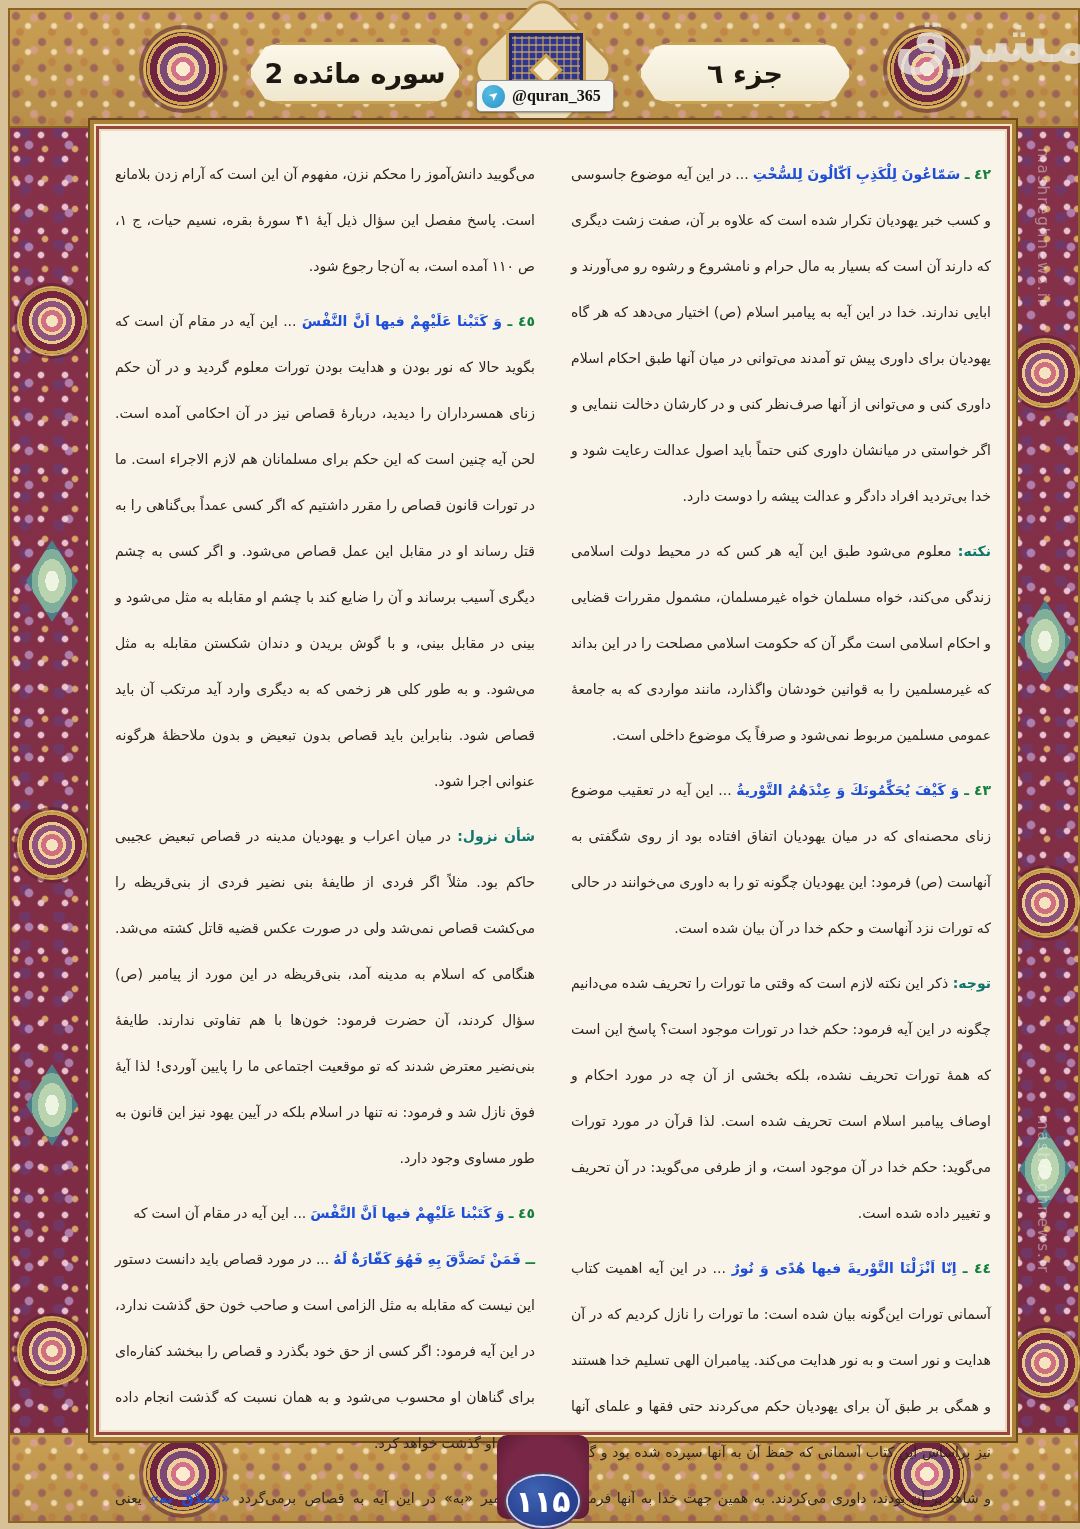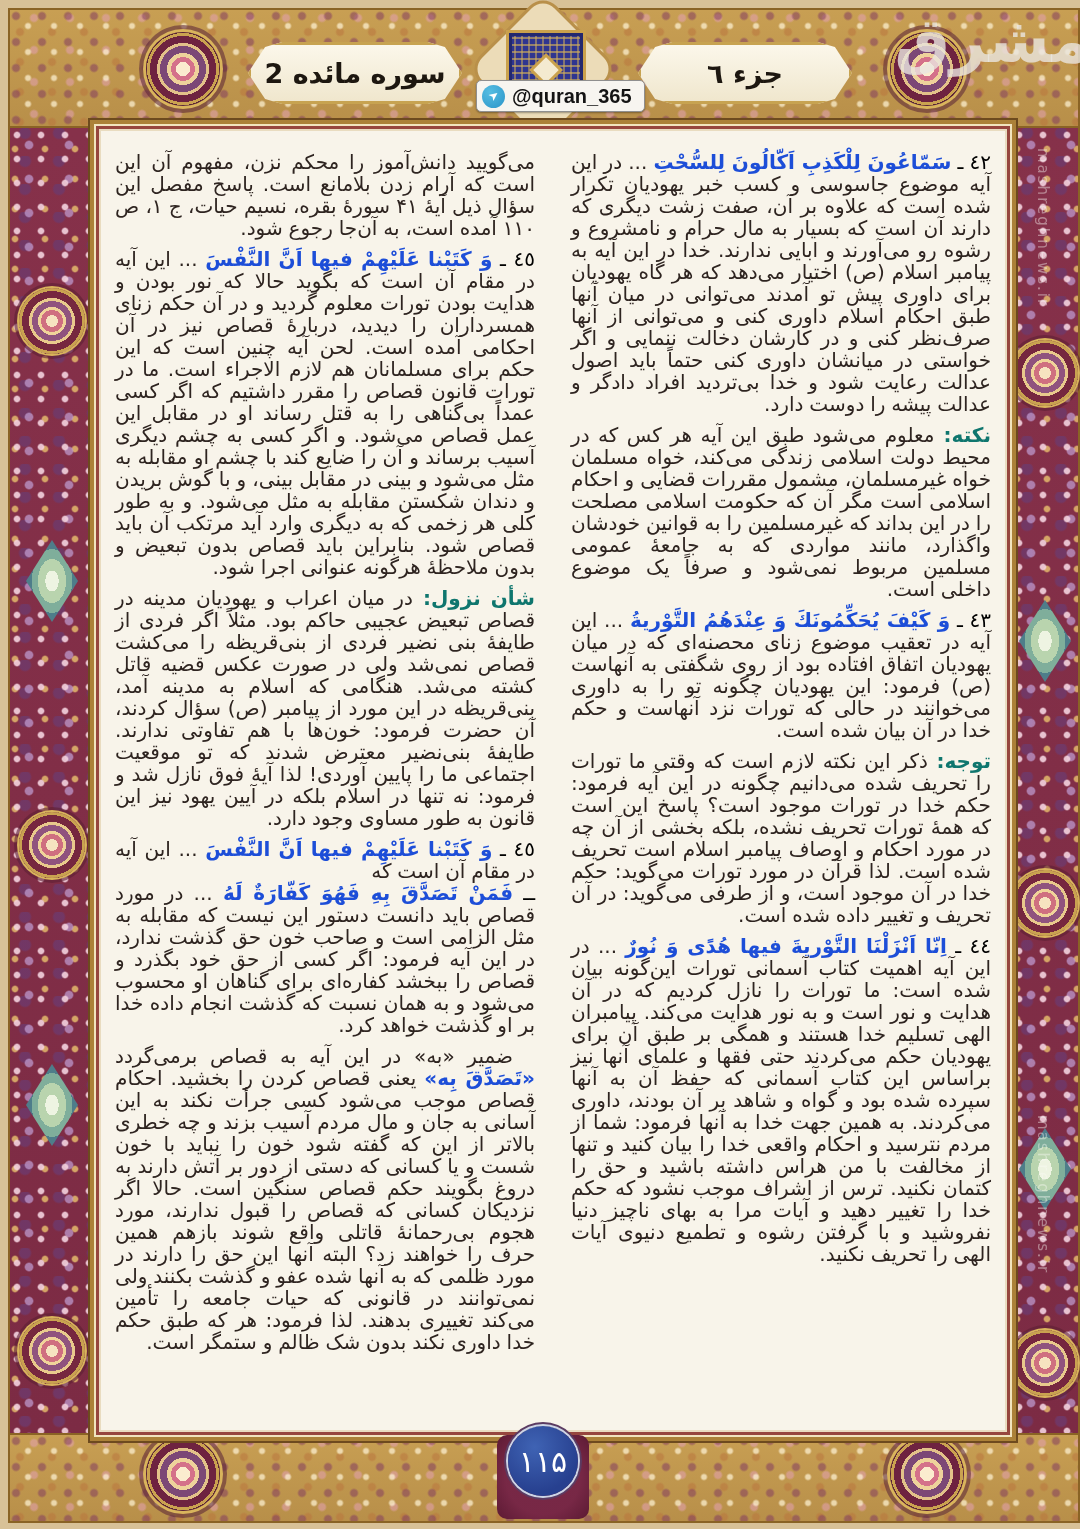--- a/index.html
+++ b/index.html
@@ -53,38 +53,38 @@
       repeating-linear-gradient(90deg, rgba(0,0,0,0) 0 5px, rgba(214,178,88,.5) 5px 7px),
       #2f3590;
     border:3px solid #caa14c;box-shadow:inset 0 0 0 3px #23286e;display:flex;align-items:center;justify-content:center;}
   .emblem-core{width:18px;height:18px;background:#f4ead0;transform:rotate(45deg);box-shadow:0 0 0 3px #caa14c;}
 
   
   .tg-badge{position:absolute;top:80px;left:476px;height:30px;background:#f7f5f0;border:1px solid #8f8f8f;border-radius:5px;
     display:flex;align-items:center;gap:7px;padding:0 12px 0 5px;direction:ltr;box-shadow:0 1px 2px rgba(0,0,0,.35);}
   .tg-icon{width:23px;height:23px;border-radius:50%;background:radial-gradient(circle at 35% 30%,#55bde2,#2b95c9);display:flex;align-items:center;justify-content:center;}
   .tg-glyph{color:#fff;font-size:12px;transform:rotate(-38deg) translateX(1px);}
-  .tg-text{font-family:Liberation Sans, sans-serif;font-weight:bold;font-size:20px;color:#141414;}
+  .tg-text{font-family:Liberation Serif, serif;font-weight:bold;font-size:16px;color:#141414;}
 
   
   .paper{position:absolute;left:96px;right:70px;top:126px;bottom:94px;background:#f8f4ea;
     border:3px solid #96463e;box-shadow:0 0 0 2px #f1e4be,0 0 0 6px #ab8138,0 0 0 8px #6d4a1e,inset 0 0 0 2px #e9dcc0;}
   .content{position:absolute;top:22px;bottom:16px;left:16px;right:16px;display:flex;gap:36px;direction:rtl;}
-  .col{flex:1;font-size:20px;line-height:22px;text-align:justify;color:#2e2420;word-spacing:-0.5px;}
+  .col{flex:1;font-size:14px;line-height:46px;text-align:justify;color:#2e2420;word-spacing:-0.5px;}
   .para{margin:0 0 9px;}
   .para.indent{text-indent:22px;}
   .seg-verse{color:#1d4ed8;font-weight:bold;}
   .seg-label{color:#0f766e;font-weight:bold;}
-  .seg-num{font-weight:normal;color:#000000;}
+  .seg-num{font-weight:bold;color:#15803d;}
 
   
   .pagenum-patch{position:absolute;left:497px;bottom:10px;width:92px;height:84px;background:
       radial-gradient(circle at 50% 50%, rgba(120,40,70,.95) 0 60%, rgba(90,25,50,.9)),#6e2340;border-radius:10px;}
-  .pagenum{position:absolute;left:508px;bottom:33px;width:70px;height:70px;border-radius:50%;
-    background:radial-gradient(circle at 38% 30%,#3f63b4,#27408f 70%);color:#fff;font-size:30px;font-weight:normal;
+  .pagenum{position:absolute;left:508px;bottom:3px;width:70px;height:50px;border-radius:50%;
+    background:radial-gradient(circle at 38% 30%,#3f63b4,#27408f 70%);color:#fff;font-size:30px;font-weight:bold;
     display:flex;align-items:center;justify-content:center;box-shadow:0 0 0 2px #cdd5e6,0 0 0 4px #5b3b62;}
 
   
   .wm-corner{position:absolute;top:4px;right:-10px;font-size:62px;font-weight:bold;color:rgba(234,230,224,.8);z-index:5;font-family:"DejaVu Sans",sans-serif;}
   .wm-side{position:absolute;writing-mode:vertical-rl;color:rgba(250,250,245,.42);font-size:15px;letter-spacing:2px;z-index:5;font-family:"DejaVu Sans",sans-serif;}
   .wm-side.top{right:28px;top:148px;}
   .wm-side.bottom{right:28px;top:1115px;}
 </style>
 </head>
 <body>

